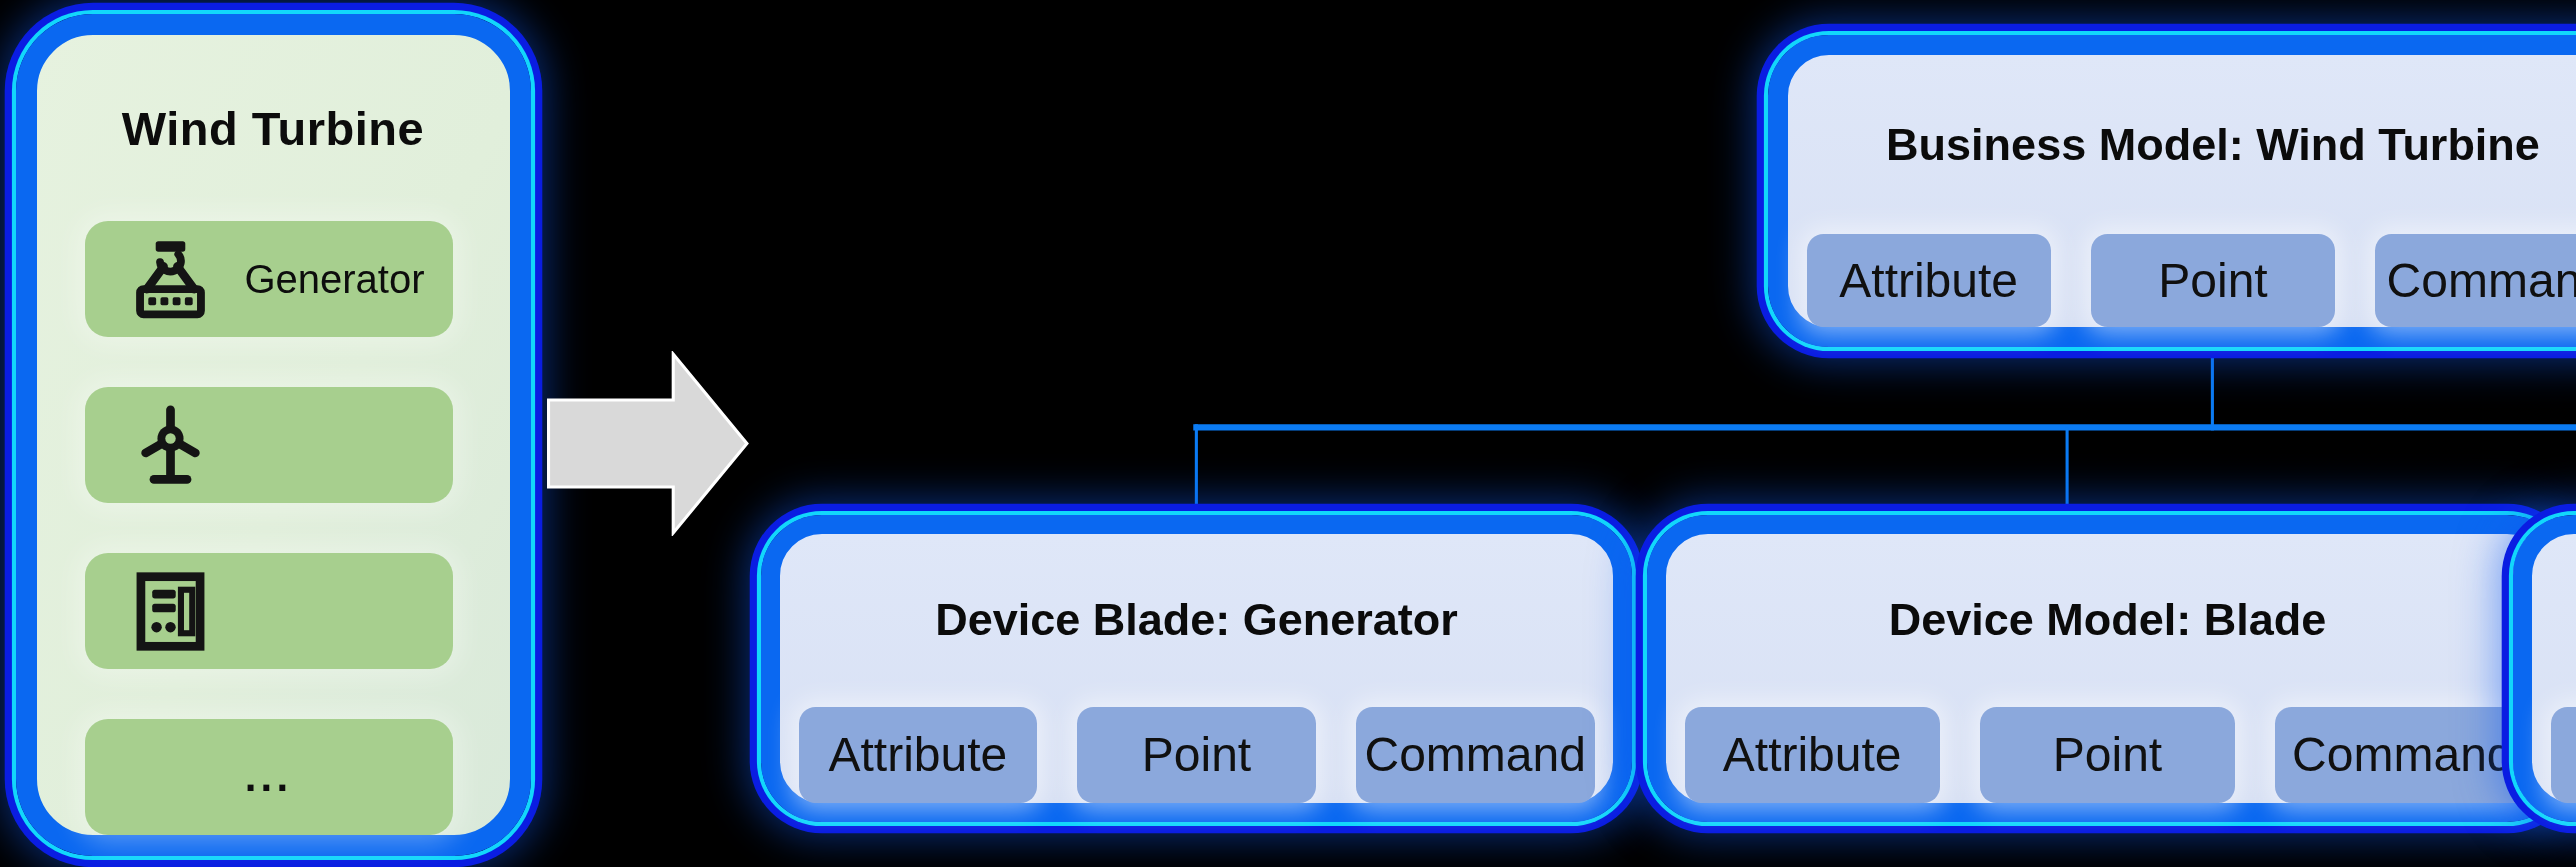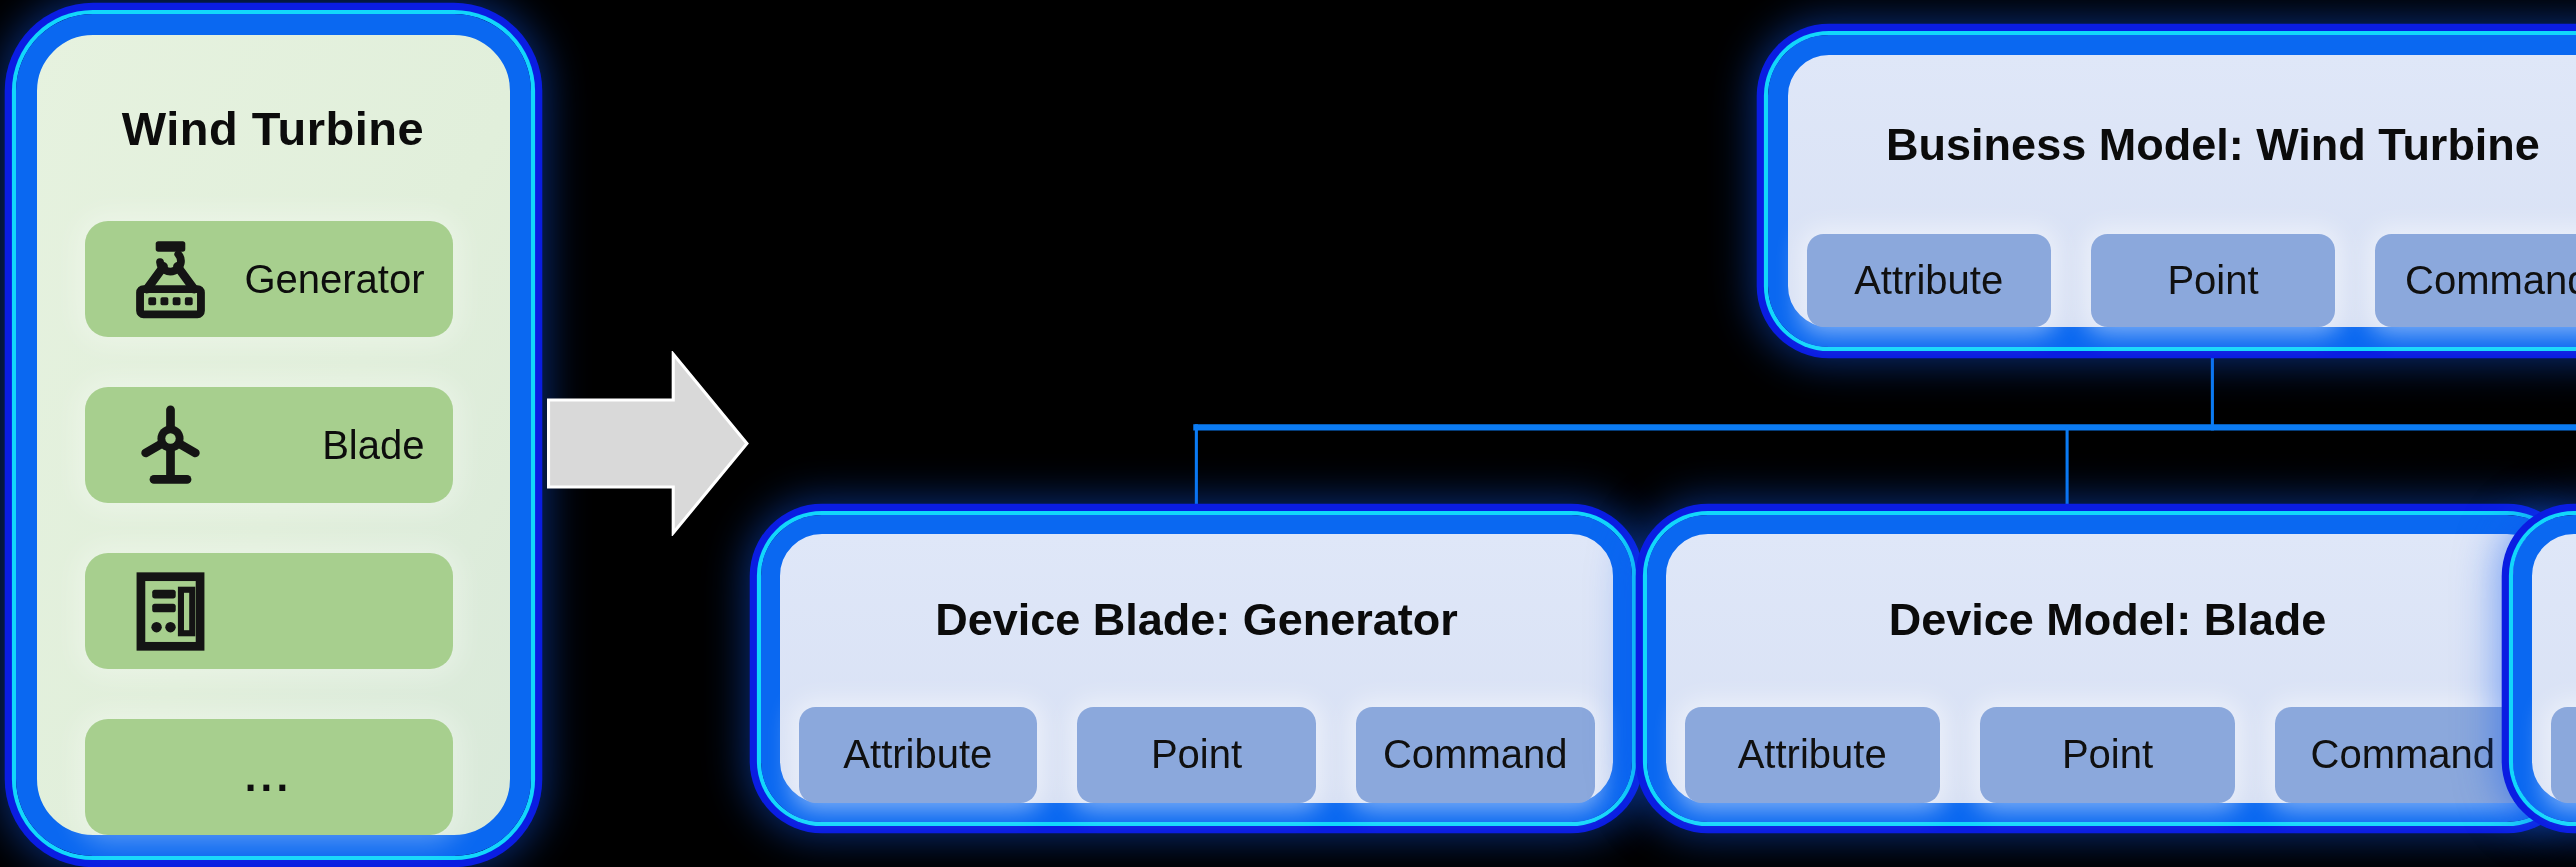--- a/index.html
+++ b/index.html
@@ -56,21 +56,21 @@
   .box-title{
     display:flex;align-items:center;justify-content:center;
     font-weight:700;color:#0b0b0b;font-size:45px;letter-spacing:0px;
   }
   .bm .box-title{height:121px;}
   .dm .box-title{height:109px;}
   .tags{display:flex;gap:40px;padding:0 18.5px;height:107px;}
   .tag{
     flex:1;background:#8ba8dc;border-radius:16.5px;
     display:flex;align-items:center;justify-content:center;
-    font-size:40px;color:#101010;
+    font-size:48px;color:#101010;
     box-shadow:0 0 23px 7.2px rgba(255,255,255,.48);
   }
 </style>
 </head>
 <body>
 
 <svg class="connectors" viewBox="0 0 7125 1684" xmlns="http://www.w3.org/2000/svg">
   <line x1="4294" y1="690" x2="4294" y2="835" stroke="#0b7bf3" stroke-width="6"></line>
   <line x1="2316" y1="829" x2="6816" y2="829" stroke="#0b7bf3" stroke-width="12"></line>
   <line x1="2322" y1="823" x2="2322" y2="1015" stroke="#0b7bf3" stroke-width="6"></line>
@@ -106,21 +106,20 @@
             <rect x="45" y="48" width="10" height="38" rx="3"></rect>
             <rect x="26" y="84" width="48" height="10" rx="5"></rect>
             <rect x="45" y="4" width="10" height="30" rx="5"></rect>
             <rect x="45" y="4" width="10" height="30" rx="5" transform="rotate(120 50 42)"></rect>
             <rect x="45" y="4" width="10" height="30" rx="5" transform="rotate(240 50 42)"></rect>
             <circle cx="50" cy="42" r="15"></circle>
           </g>
           <circle cx="50" cy="42" r="6" fill="#a7cf8e"></circle>
         </svg>
       </span>
-      <span class="g-label">Blade</span>
     </div>
 
     <div class="g-row">
       <span class="g-icon">
         <svg viewBox="0 0 100 100" xmlns="http://www.w3.org/2000/svg">
           <rect x="16" y="10" width="68" height="80" fill="none" stroke="currentColor" stroke-width="10"></rect>
           <rect x="62" y="25" width="13" height="50" fill="none" stroke="currentColor" stroke-width="7"></rect>
           <rect x="29" y="25" width="27" height="10" rx="3" fill="currentColor"></rect>
           <rect x="29" y="41" width="27" height="10" rx="3" fill="currentColor"></rect>
           <circle cx="34" cy="68" r="6" fill="currentColor"></circle>

